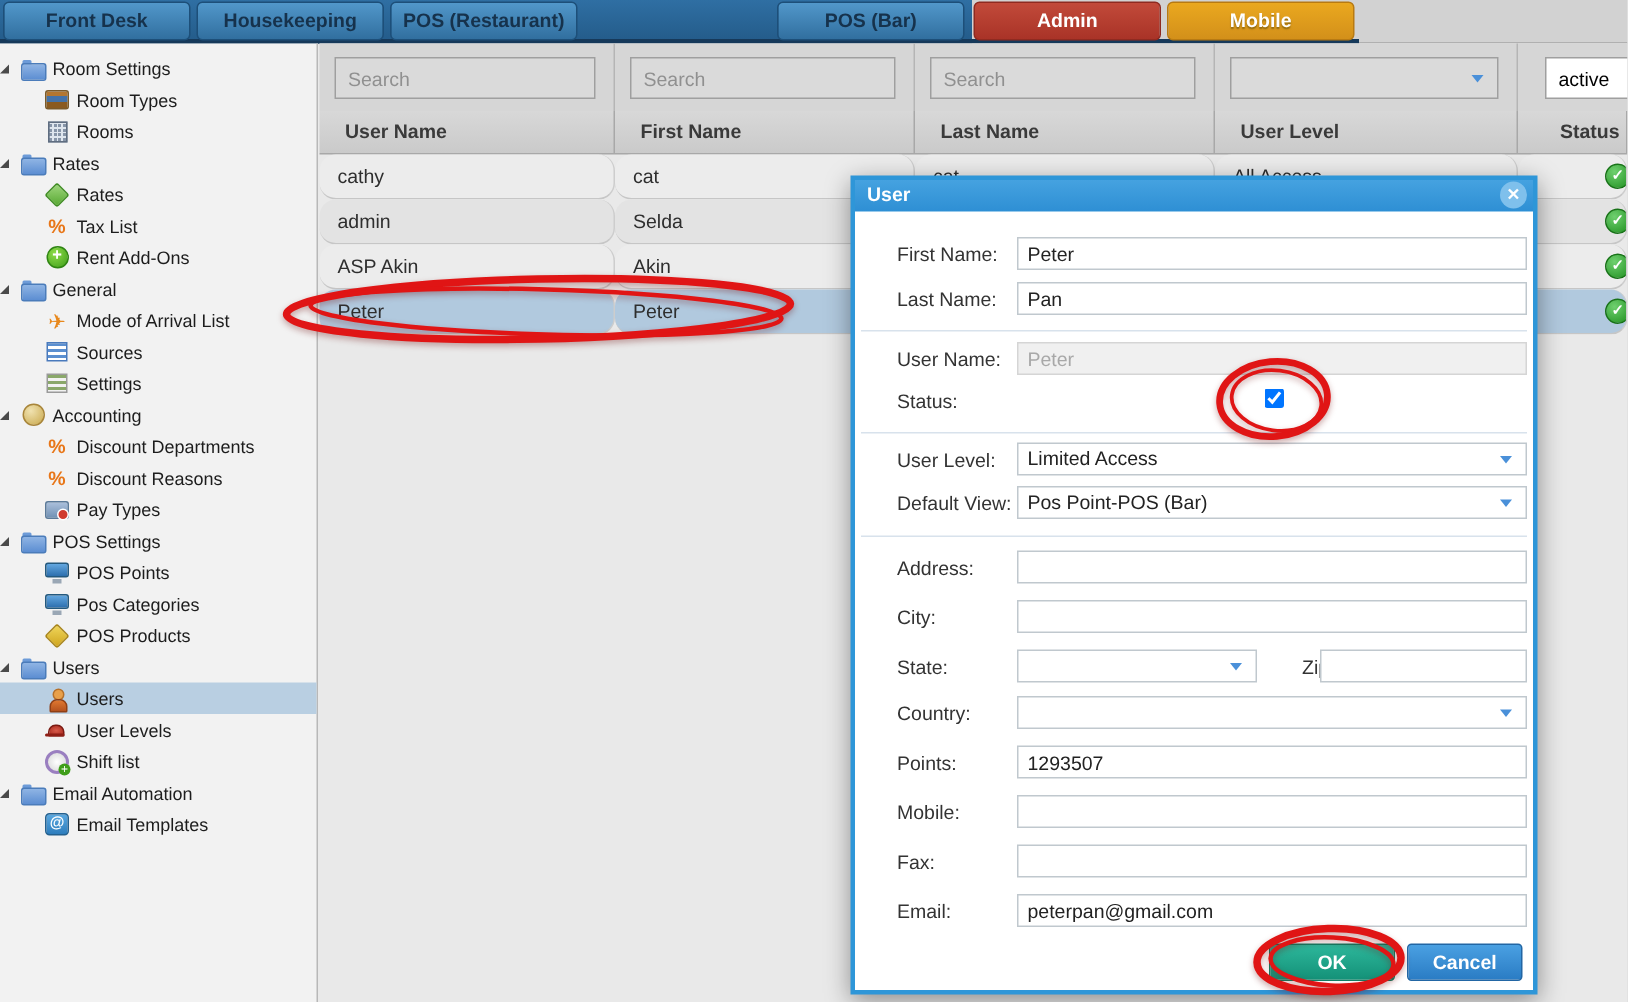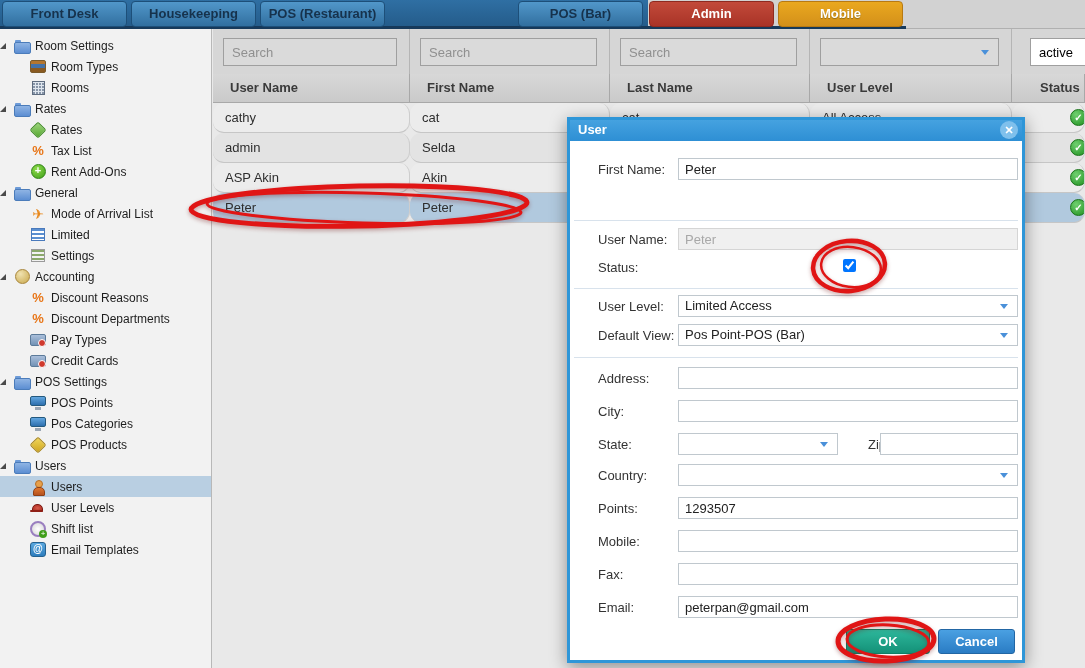--- a/index.html
+++ b/index.html
@@ -141,46 +141,42 @@
         <span class="arr"></span>
         <span class="icon ic-folder"></span>
         <span class="lbl">General</span>
       </div>
     <div class="ti">
         <span class="icon ic-plane"></span>
         <span class="lbl">Mode of Arrival List</span>
       </div>
     <div class="ti">
         <span class="icon ic-sources"></span>
-        <span class="lbl">Limited</span>
+        <span class="lbl">Sources</span>
       </div>
     <div class="ti">
         <span class="icon ic-settings"></span>
         <span class="lbl">Settings</span>
       </div>
     <div class="ti l0">
         <span class="arr"></span>
         <span class="icon ic-coins"></span>
         <span class="lbl">Accounting</span>
       </div>
     <div class="ti">
         <span class="icon ic-percent"></span>
+        <span class="lbl">Discount Departments</span>
+      </div>
+    <div class="ti">
+        <span class="icon ic-percent"></span>
         <span class="lbl">Discount Reasons</span>
-      </div>
-    <div class="ti">
-        <span class="icon ic-percent"></span>
-        <span class="lbl">Discount Departments</span>
       </div>
     <div class="ti">
         <span class="icon ic-card"></span>
         <span class="lbl">Pay Types</span>
-      </div>
-    <div class="ti">
-        <span class="icon ic-card"></span>
-        <span class="lbl">Credit Cards</span>
       </div>
     <div class="ti l0">
         <span class="arr"></span>
         <span class="icon ic-folder"></span>
         <span class="lbl">POS Settings</span>
       </div>
     <div class="ti">
         <span class="icon ic-monitor"></span>
         <span class="lbl">POS Points</span>
       </div>
@@ -201,20 +197,25 @@
         <span class="icon ic-user"></span>
         <span class="lbl">Users</span>
       </div>
     <div class="ti">
         <span class="icon ic-hat"></span>
         <span class="lbl">User Levels</span>
       </div>
     <div class="ti">
         <span class="icon ic-clock"></span>
         <span class="lbl">Shift list</span>
+      </div>
+    <div class="ti l0">
+        <span class="arr"></span>
+        <span class="icon ic-folder"></span>
+        <span class="lbl">Email Automation</span>
       </div>
     <div class="ti">
         <span class="icon ic-at"></span>
         <span class="lbl">Email Templates</span>
       </div>
   </div>
 
   <div class="main">
     <div class="grid frow-filters">
       <div class="fcell">
@@ -282,20 +283,24 @@
 
   <div class="dialog">
     <div class="dlg-title">
       <span>User</span>
       <span class="dlg-close">✕</span>
     </div>
     <div class="dlg-body">
       <div class="frow" style="top:17px">
           <span class="flbl">First Name:</span>
           <input class="fin" value="Peter" style="">
+        </div>
+      <div class="frow" style="top:47px">
+          <span class="flbl">Last Name:</span>
+          <input class="fin" value="Pan" style="">
         </div>
       <div class="fsep" style="top:79px"></div>
       <div class="frow" style="top:87px">
           <span class="flbl">User Name:</span>
           <input class="fin" disabled="" value="Peter" style="">
         </div>
       <div class="frow" style="top:115px">
           <span class="flbl">Status:</span>
           <input type="checkbox" class="chk" checked="true" style="">
         </div>

